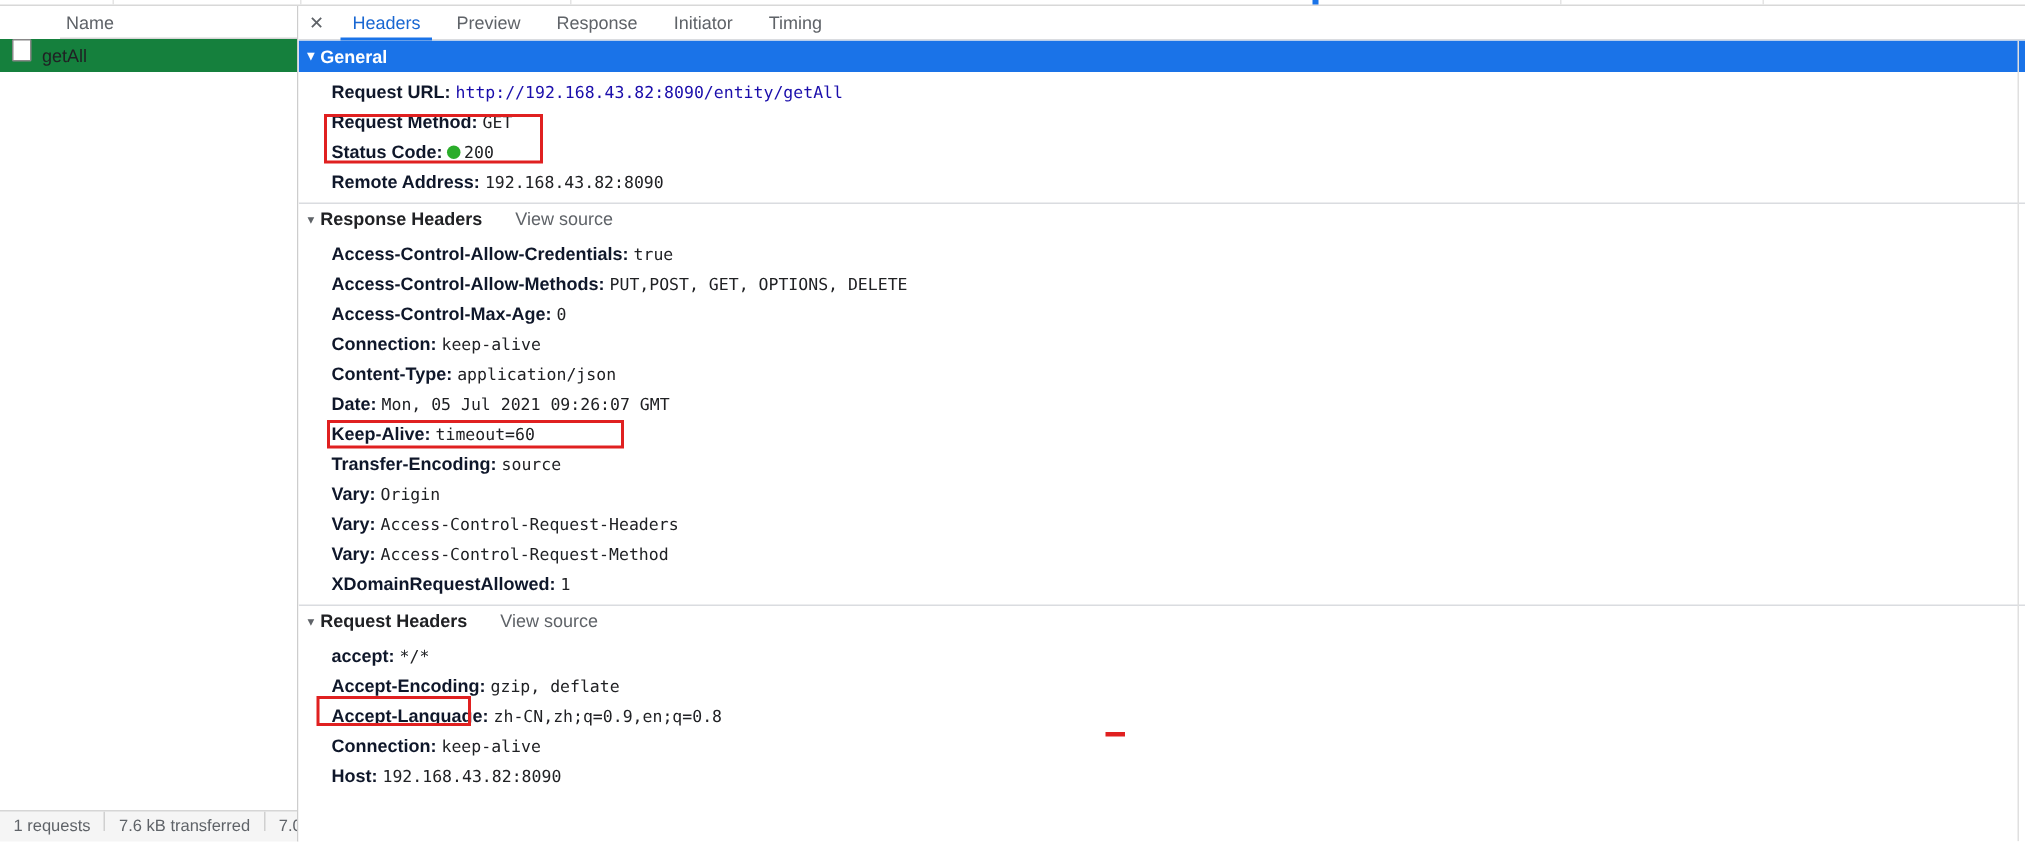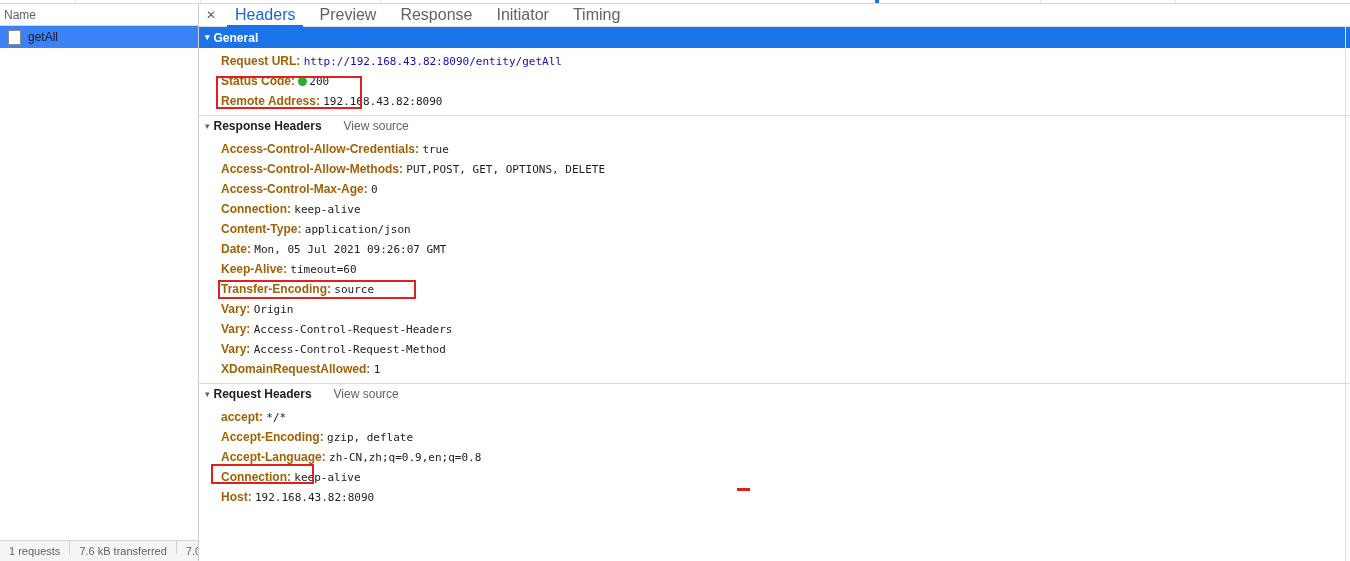--- a/index.html
+++ b/index.html
@@ -67,32 +67,33 @@
   }
   .lp-header {
     height: 22px;
     line-height: 22px;
     padding-left: 4px;
     font-size: 12px;
     color: #5f6368;
     background: #ffffff;
     border-bottom: 1px solid #d6d6d6;
     box-sizing: border-box;
+    margin-left: 40px;
   }
   .lp-rows {
     flex: 1;
     overflow: hidden;
   }
   .lp-row {
     height: 22px;
     line-height: 22px;
     display: flex;
-    align-items: center;
+    align-items: flex-start;
     padding-left: 8px;
-    background: #3b82f6;
+    background: #15803d;
     box-sizing: border-box;
     font-size: 12px;
     color: #202124;
   }
   .file-icon {
     width: 11px;
     height: 13px;
     border: 1px solid #888;
     background: #fff;
     margin-right: 7px;
@@ -142,21 +143,21 @@
     align-items: center;
     justify-content: center;
     color: #5f6368;
     font-size: 12px;
     cursor: default;
   }
   .tab {
     padding: 0 12px;
     display: flex;
     align-items: center;
-    font-size: 16px;
+    font-size: 12px;
     color: #5f6368;
     position: relative;
     cursor: default;
   }
   .tab.active { color: #1967d2; }
   .tab.active::after {
     content: "";
     position: absolute;
     left: 4px; right: 4px; bottom: -1px;
     height: 2px;
@@ -208,21 +209,21 @@
   .hdr-row {
     height: 20px;
     line-height: 20px;
     padding-left: 22px;
     white-space: nowrap;
     font-size: 12px;
     position: relative;
   }
   .hdr-name {
     font-weight: bold;
-    color: #a16207;
+    color: #0f172a;
     font-family: "Liberation Sans", sans-serif;
   }
   .hdr-val {
     color: #202124;
     font-family: "DejaVu Sans Mono", monospace;
     font-size: 11px;
   }
   .hdr-val.link { color: #1a0dab; }
 
   .status-dot {
@@ -311,20 +312,24 @@
         <div class="sec-blue">
           <span class="caret">▾</span>
           <span>General</span>
         </div>
         <div class="hdr-list">
           <div class="hdr-row">
             <span class="hdr-name">Request URL: </span>
             <span class="hdr-val link">http://192.168.43.82:8090/entity/getAll</span>
           </div>
           <div class="hdr-row">
+            <span class="hdr-name">Request Method: </span>
+            <span class="hdr-val">GET</span>
+          </div>
+          <div class="hdr-row">
             <span class="hdr-name">Status Code: </span>
             <span class="status-dot"></span><span class="hdr-val">200</span>
           </div>
           <div class="hdr-row">
             <span class="hdr-name">Remote Address: </span>
             <span class="hdr-val">192.168.43.82:8090</span>
           </div>
         </div>
 
         <div class="sec-plain">

